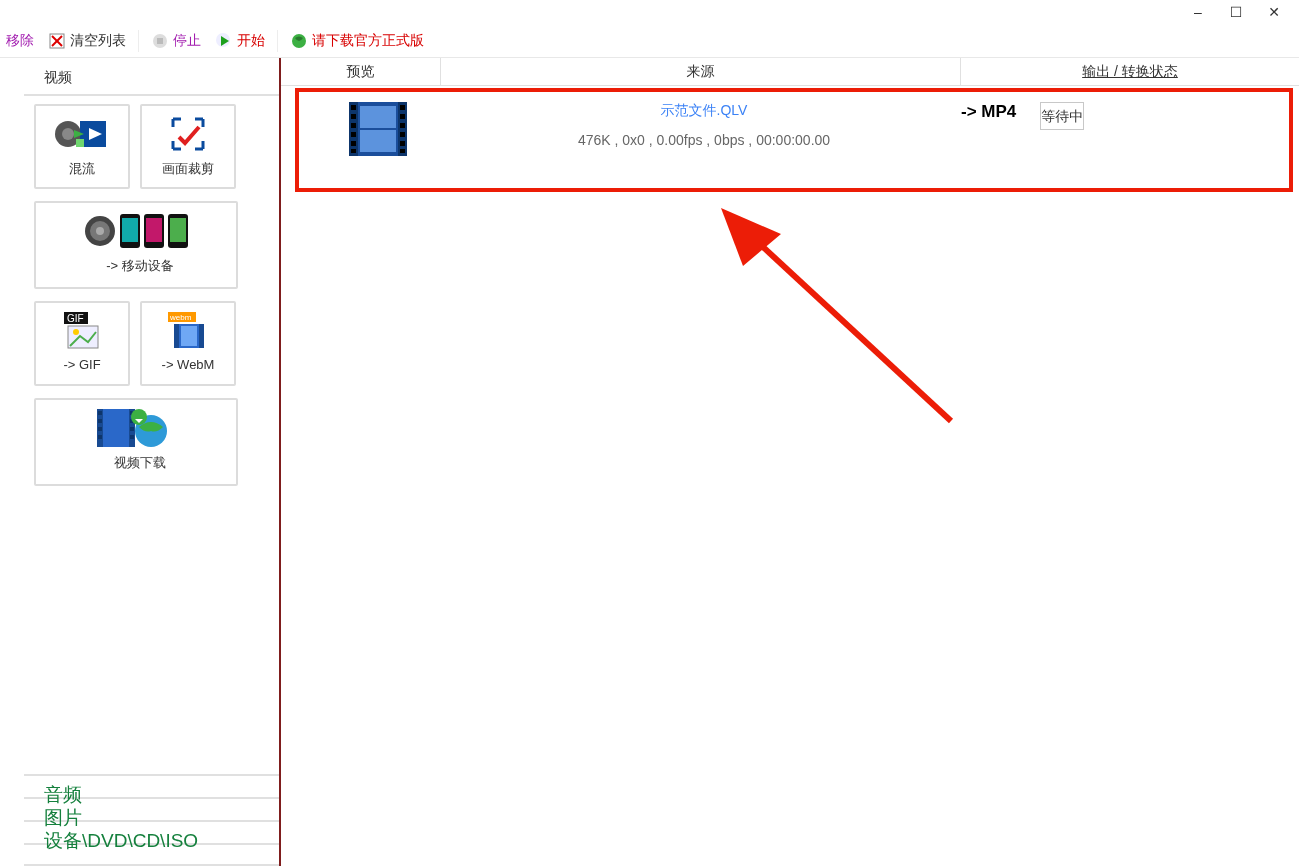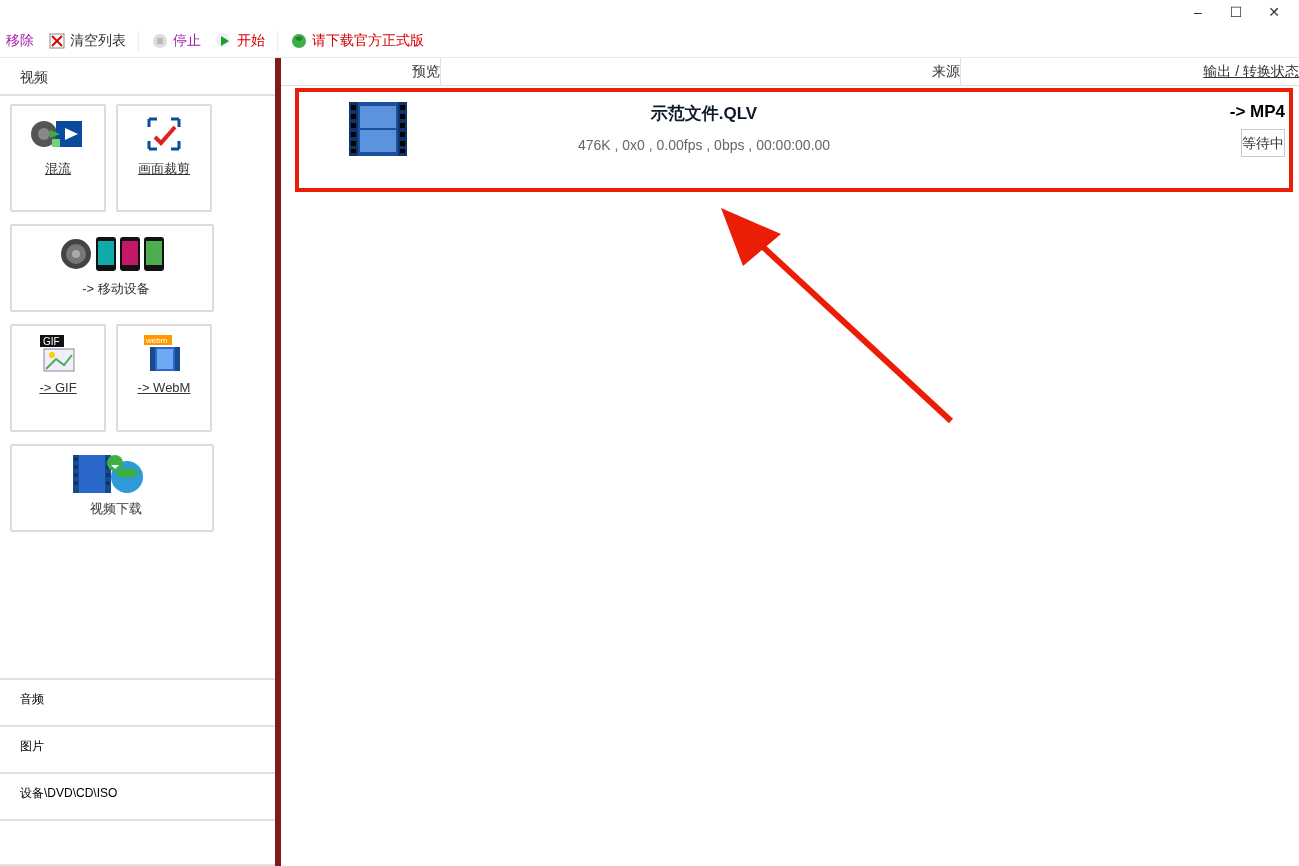--- a/index.html
+++ b/index.html
@@ -64,24 +64,25 @@
       background: #ededed;
       margin: 0 4px;
     }
     
     .main {
       display: flex;
       height: calc(100% - 58px);
     }
     .sidebar {
       width: 281px;
-      border-right: 6px solid #7f1d1d;
+      border-right: 2px solid #7f1d1d;
       display: flex;
       flex-direction: column;
       overflow: hidden;
+      padding-left: 24px;
     }
     .sb-section-header {
       height: 38px;
       line-height: 38px;
       padding-left: 20px;
       font-size: 14px;
       border-bottom: 2px solid #e0e0e0;
       color: #333;
     }
     .tiles-area {
@@ -89,62 +90,62 @@
       padding: 8px 4px 8px 10px;
     }
     .tile-row { display: flex; gap: 10px; margin-bottom: 12px; }
     .tile {
       border: 2px solid #dcdcdc;
       border-radius: 2px;
       text-align: center;
       padding-top: 6px;
       background: #fff;
     }
-    .tile.small { width: 96px; height: 108px; text-decoration: underline; }
+    .tile.small { width: 96px; height: 85px; }
     .tile.wide { width: 204px; height: 88px; }
     .tile .icon-wrap {
       height: 44px;
       display: flex;
       align-items: center;
       justify-content: center;
     }
     .tile .label {
       font-size: 13px;
       margin-top: 4px;
       text-align: center;
       padding-left: 8px;
     }
     .tile.small .label { text-align: center; padding-left: 0; }
     .filler { flex: 1; }
     .cat-list {}
     .cat-item {
-      height: 47px;
+      height: 23px;
       line-height: 38px;
       padding-left: 20px;
       border-top: 2px solid #e0e0e0;
-      color: #000000;
-      font-size: 12px;
+      color: #15803d;
+      font-size: 19px;
     }
     
     .content {
       flex: 1;
       display: flex;
       flex-direction: column;
     }
     .col-headers {
       height: 28px;
       display: flex;
       align-items: stretch;
       border-bottom: 1px solid #e0e0e0;
       background: #fff;
     }
     .col-h {
       display: flex;
       align-items: center;
-      justify-content: flex-end;
+      justify-content: center;
       font-size: 14px;
       color: #333;
       border-right: 1px solid #e0e0e0;
     }
     .col-preview { width: 160px; }
     .col-source  { flex: 1; }
     .col-output  { width: 338px; border-right: none; text-decoration: underline; }
     .row-area {
       position: relative;
       padding: 0;
@@ -172,34 +173,33 @@
     .filmstrip svg { width: 100%; height: 100%; }
     .src-col {
       flex: 1;
       display: flex;
       flex-direction: column;
       align-items: center;
       gap: 12px;
       padding-top: 4px;
     }
     .src-title {
-      font-weight: bold;
-      font-size: 17px;
-      color: #0f172a;
+      font-weight: normal;
+      font-size: 14px;
+      color: #3b82f6;
     }
     .src-meta {
       color: #666;
       font-size: 14px;
     }
     .out-col {
       width: 330px;
       display: flex;
-      flex-direction: column;
-      align-items: flex-end;
-      gap: 7px;
+      align-items: flex-start;
+      gap: 24px;
       padding-top: 4px;
     }
     .out-fmt {
       font-weight: bold;
       font-size: 17px;
       color: #000;
       padding-left: 6px;
     }
     .status-box {
       border: 1px solid #c8c8c8;

